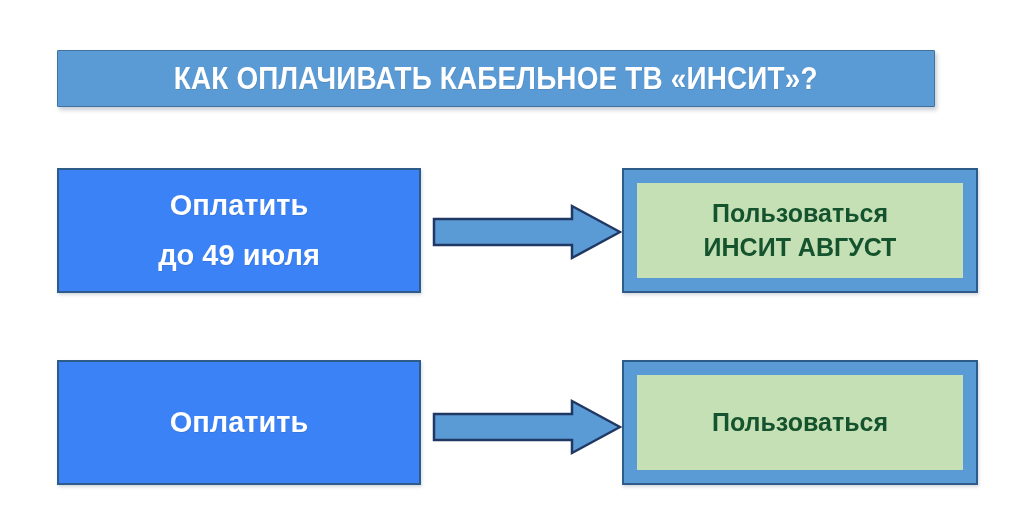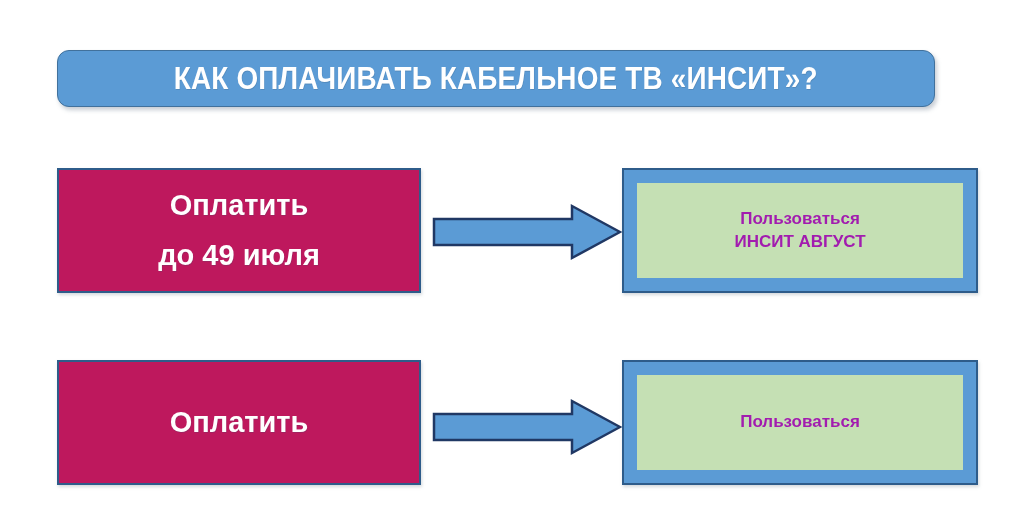--- a/index.html
+++ b/index.html
@@ -23,21 +23,21 @@
   
   .header-bar {
     position: absolute;
     left: 57px;
     top: 50px;
     width: 878px;
     height: 57px;
     box-sizing: border-box;
     background: #5b9bd5;
     border: 1px solid #41719c;
-    border-radius: 12px;
+    border-radius: 1px;
     box-shadow: 2px 3px 4px rgba(130,145,160,0.45);
     display: flex;
     align-items: center;
     justify-content: center;
   }
   .header-title {
     color: #ffffff;
     font-family: "Liberation Sans Narrow", "Liberation Sans", sans-serif;
     font-weight: bold;
     font-size: 31px;
@@ -45,21 +45,21 @@
     transform: scaleX(0.9);
     transform-origin: center;
     white-space: nowrap;
     text-shadow: 0.5px 0.5px 0 rgba(60,90,120,0.25);
   }
 
   
   .pay-box {
     position: absolute;
     box-sizing: border-box;
-    background: #be185d;
+    background: #3b82f6;
     border: 2px solid #2e5c8a;
     box-shadow: 1px 2px 3px rgba(150,160,170,0.40);
     display: flex;
     flex-direction: column;
     align-items: center;
     justify-content: center;
     gap: 12px;
   }
   .pay-box .line {
     color: #ffffff;
@@ -89,23 +89,23 @@
   .use-inner {
     width: 100%;
     height: 100%;
     background: #c5e0b4;
     display: flex;
     flex-direction: column;
     align-items: center;
     justify-content: center;
   }
   .use-inner .line {
-    color: #a21caf;
+    color: #14532d;
     font-weight: bold;
-    font-size: 17px;
+    font-size: 25px;
     line-height: 1.33;
     white-space: nowrap;
   }
 
   
   .arrow {
     position: absolute;
     width: 190px;
     height: 58px;
   }

